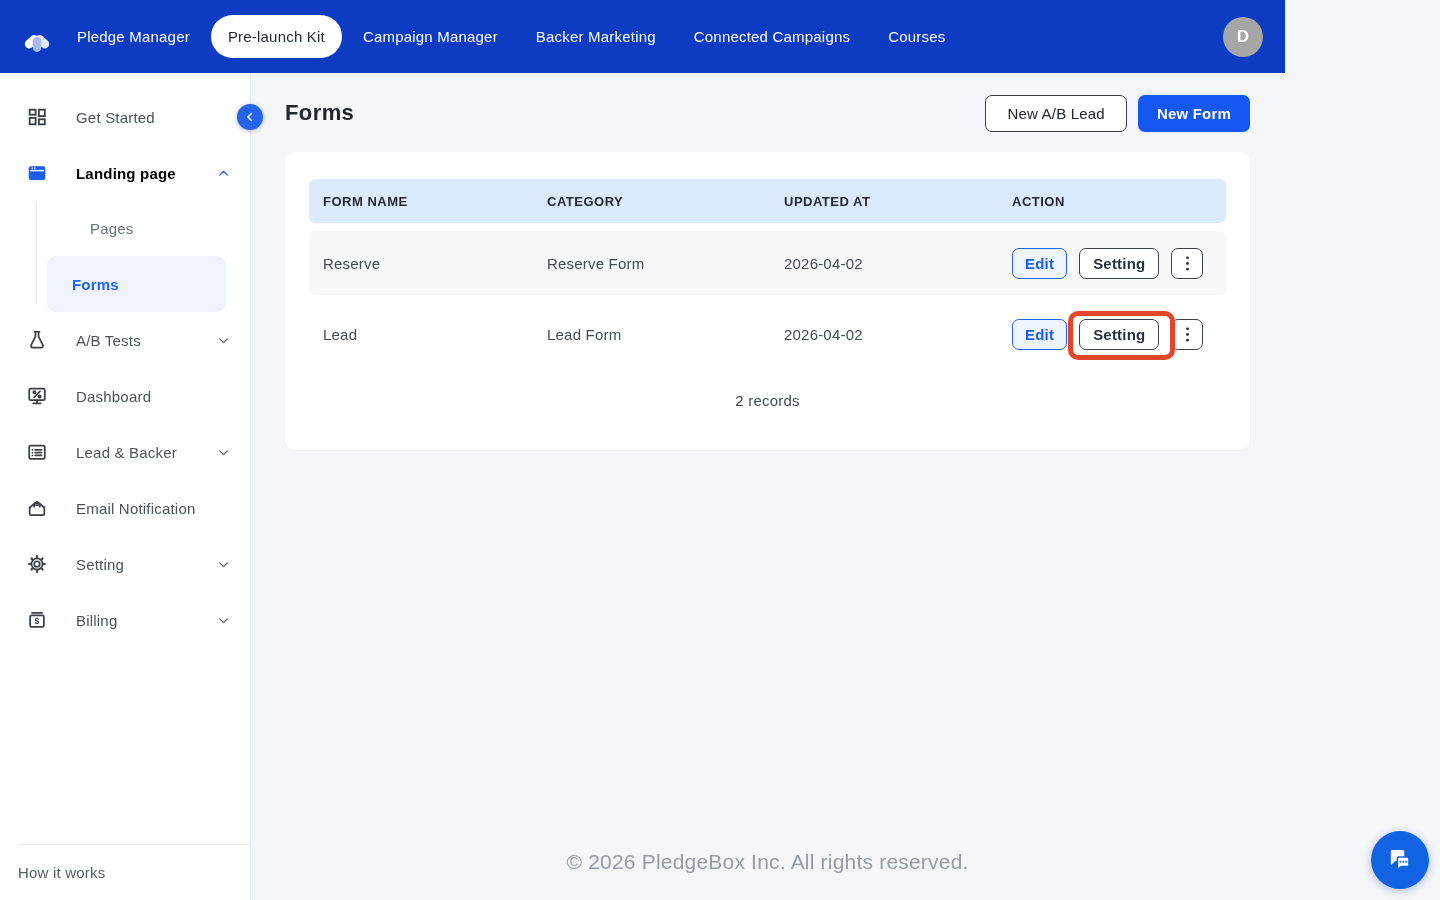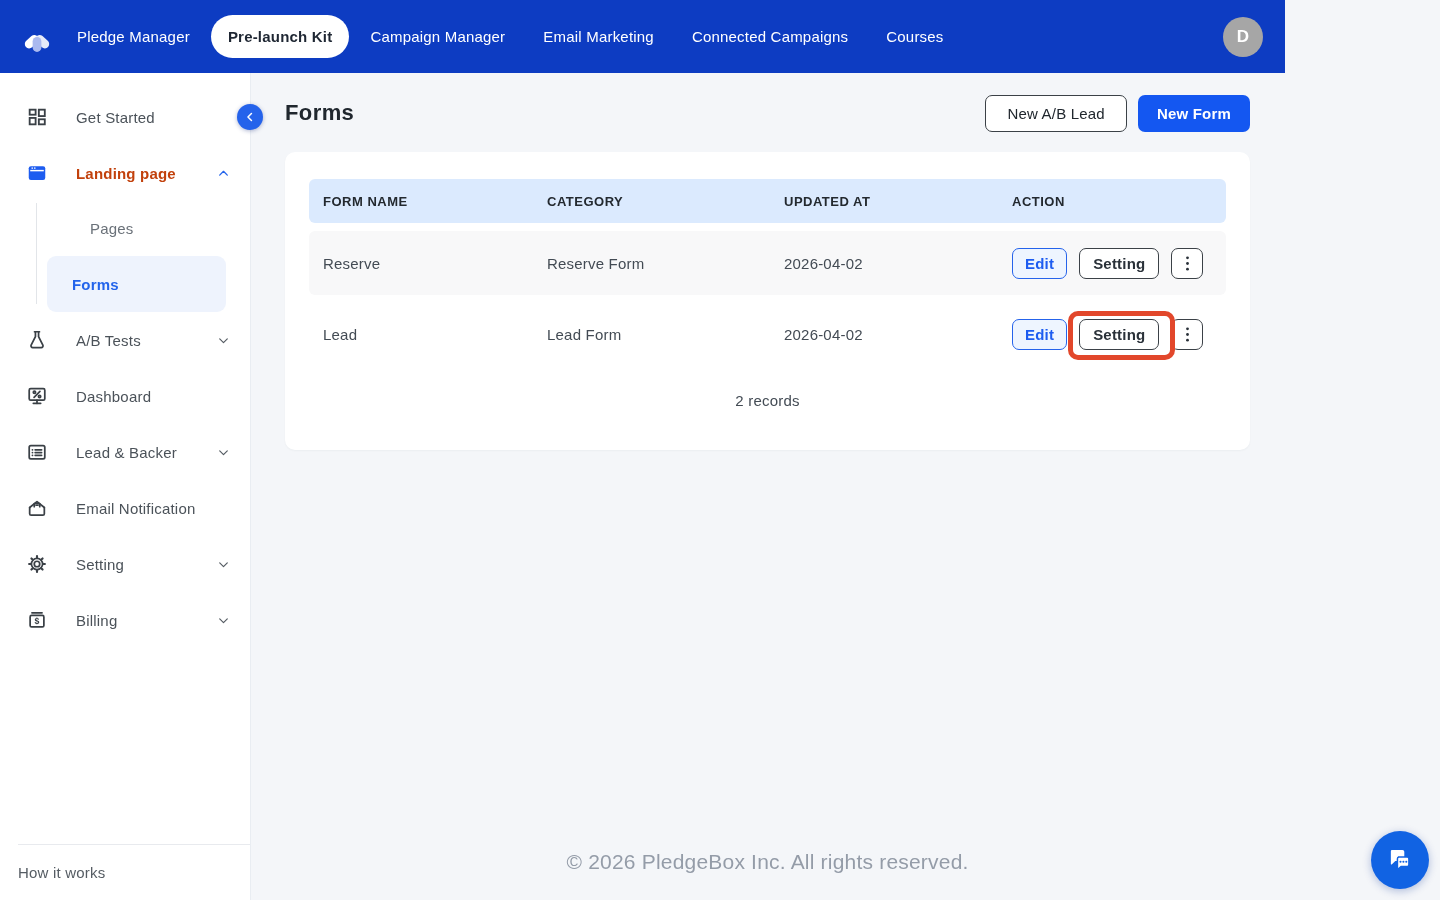--- a/index.html
+++ b/index.html
@@ -15,21 +15,21 @@
     height:73px; flex:0 0 73px; background:#0d3cc2;
     display:flex; align-items:center; padding:0 22px 0 16px;
   }
   .logo { width:42px; height:42px; flex:0 0 42px; }
   .nav-items { display:flex; align-items:center; gap:38px; margin-left:19px; }
   .nav-item {
     color:#ffffff; font-size:15px; font-weight:500; letter-spacing:.2px;
     cursor:pointer; white-space:nowrap; text-decoration:none;
   }
   .nav-item.pill {
-    background:#ffffff; color:#1f2733; font-weight:700;
+    background:#ffffff; color:#1f2733; font-weight:400;
     padding:13px 17px; border-radius:23px; margin:0 -17px;
   }
   .avatar {
     margin-left:auto; width:40px; height:40px; border-radius:50%;
     background:#a6a6a6; color:#ffffff; font-weight:700; font-size:17px;
     display:flex; align-items:center; justify-content:center; cursor:pointer;
   }
 
   
   .body { flex:1; display:flex; min-height:0; }
@@ -45,21 +45,21 @@
     border-radius:50%; background:#2563eb; border:none; cursor:pointer;
     display:flex; align-items:center; justify-content:center;
     box-shadow:0 1px 4px rgba(20,40,120,.35);
   }
   .side-item {
     height:56px; display:flex; align-items:center; gap:28px;
     padding:0 20px 0 26px; color:#4b5259; font-size:15px; letter-spacing:.2px;
     cursor:pointer;
   }
   .side-item .s-icon { width:22px; height:22px; flex:0 0 22px; display:flex; }
-  .side-item.active { color:#c2410c; font-weight:700;text-align:center; }
+  .side-item.active { color:#000000; font-weight:700;text-align:center; }
   .side-item .chev { margin-left:auto; display:flex; }
   .submenu { position:relative; }
   .submenu::before {
     content:""; position:absolute; left:36px; top:2px; bottom:8px;
     width:1px; background:#e2e5e9;
   }
   .sub-item {
     height:55px; display:flex; align-items:center; padding-left:72px;
     color:#6a7179; font-size:15px; letter-spacing:.2px; cursor:pointer;
     position:relative;
@@ -148,21 +148,21 @@
       <svg viewBox="0 0 48 48" width="42" height="42">
         <rect x="7" y="19" width="18" height="10" rx="5" fill="#ffffff" transform="rotate(-42 24 24)"></rect>
         <rect x="23" y="19" width="18" height="10" rx="5" fill="#e6ebf8" transform="rotate(42 24 24)"></rect>
         <rect x="19" y="24" width="10" height="17" rx="5" fill="#aab9ef"></rect>
       </svg>
     </span>
     <nav class="nav-items">
       <a class="nav-item">Pledge Manager</a>
       <a class="nav-item pill">Pre-launch Kit</a>
       <a class="nav-item">Campaign Manager</a>
-      <a class="nav-item">Email Marketing</a>
+      <a class="nav-item">Backer Marketing</a>
       <a class="nav-item">Connected Campaigns</a>
       <a class="nav-item">Courses</a>
     </nav>
     <div class="avatar">D</div>
   </header>
 
   <div class="body">
 
     <aside class="sidebar">
       <button class="collapse-btn">

